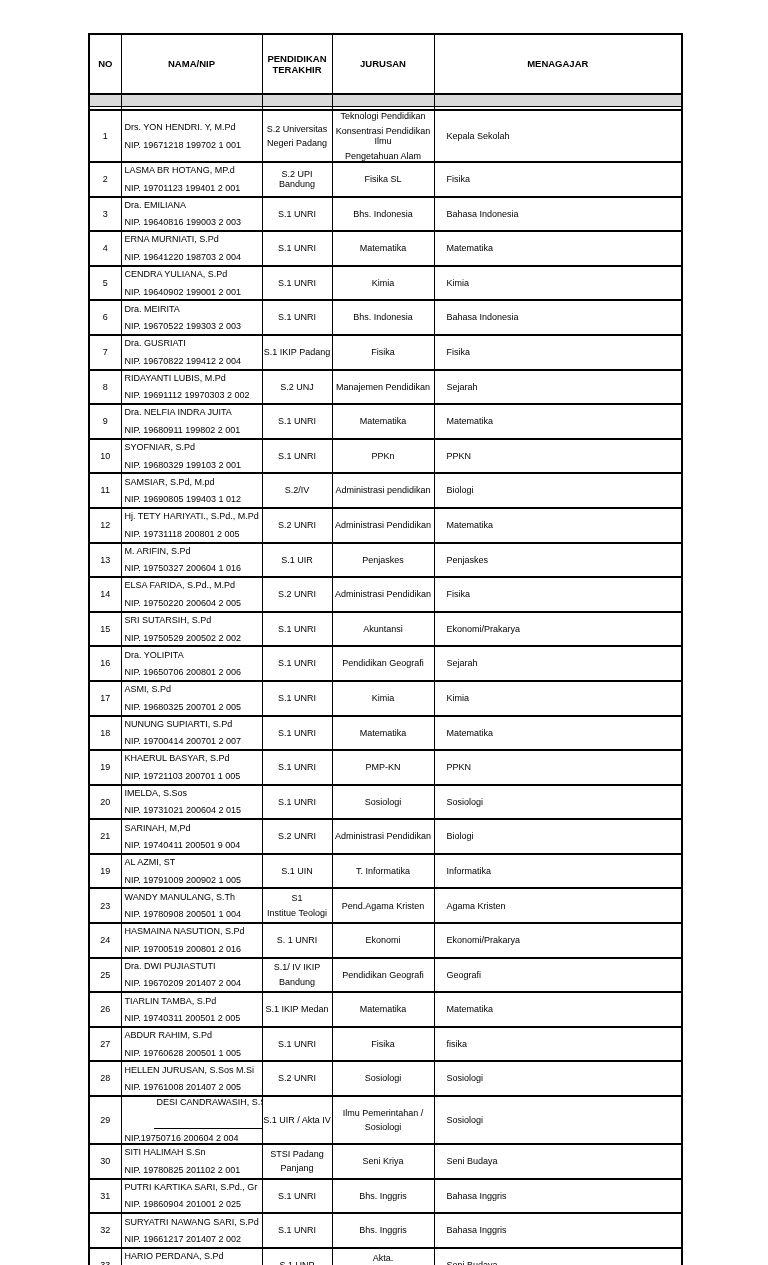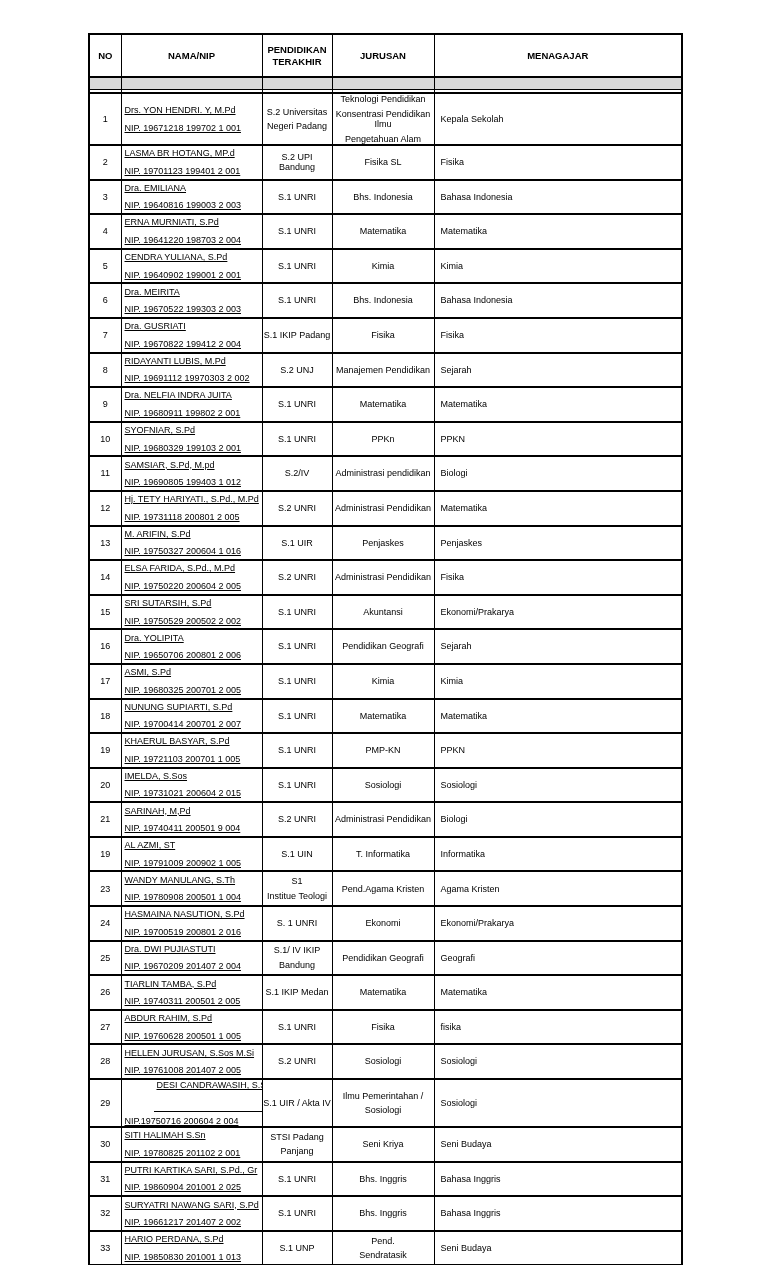--- a/index.html
+++ b/index.html
@@ -22,21 +22,21 @@
     table-layout: fixed;
     width: 593px;
     border: 2px solid #000;
   }
   th, td {
     border-left: 1px solid #000;
     border-right: 1px solid #000;
     padding: 0;
     overflow: hidden;
   }
-  thead tr { height: 43px; }
+  thead tr { height: 60px; }
   thead th {
     border-bottom: 2px solid #000;
     font-weight: bold;
     font-size: 9.5px;
     line-height: 11.5px;
     text-align: center;
     vertical-align: middle;
   }
   tr.gray-row { height: 12px; }
   tr.gray-row td {
@@ -50,21 +50,21 @@
     border-bottom: 2px solid #000;
   }
   tr.data { height: 34.6px; }
   tr.data td {
     border-top: 2px solid #000;
     border-bottom: 2px solid #000;
     font-size: 9px;
     line-height: 10.5px;
   }
   td.c-no { text-align: center; vertical-align: middle; }
-  td.c-nama { vertical-align: middle; text-decoration: underline; }
+  td.c-nama { vertical-align: middle; }
   .nama-lines {
     display: flex;
     flex-direction: column;
     gap: 7px;
   }
   .nama-lines > div {
     padding-left: 3px;
     white-space: nowrap;
   }
   .nama-lines.split { gap: 0; }
@@ -78,21 +78,21 @@
   .center-lines {
     display: flex;
     flex-direction: column;
     justify-content: center;
     align-items: center;
     gap: 4px;
     text-align: center;
   }
   td.c-men {
     vertical-align: middle;
-    padding-left: 6px;
+    padding-left: 12px;
   }
 </style>
 </head>
 <body>
 
 <div class="sheet">
   <table>
     <colgroup>
       <col style="width:32px">
       <col style="width:141px">
@@ -812,21 +812,21 @@
         <div>NIP. 19850830 201001 1 013</div>
       </div>
     </td>
     <td class="c-pend">
       <div class="center-lines">
               <div>S.1 UNP</div>
             </div>
     </td>
     <td class="c-jur">
       <div class="center-lines">
-              <div>Pend.</div>
+              <div>Akta.</div>
               <div>Sendratasik</div>
             </div>
     </td>
     <td class="c-men">Seni Budaya</td>
   </tr>
 </tbody>
   </table>
 </div>
 
 </body></html>

